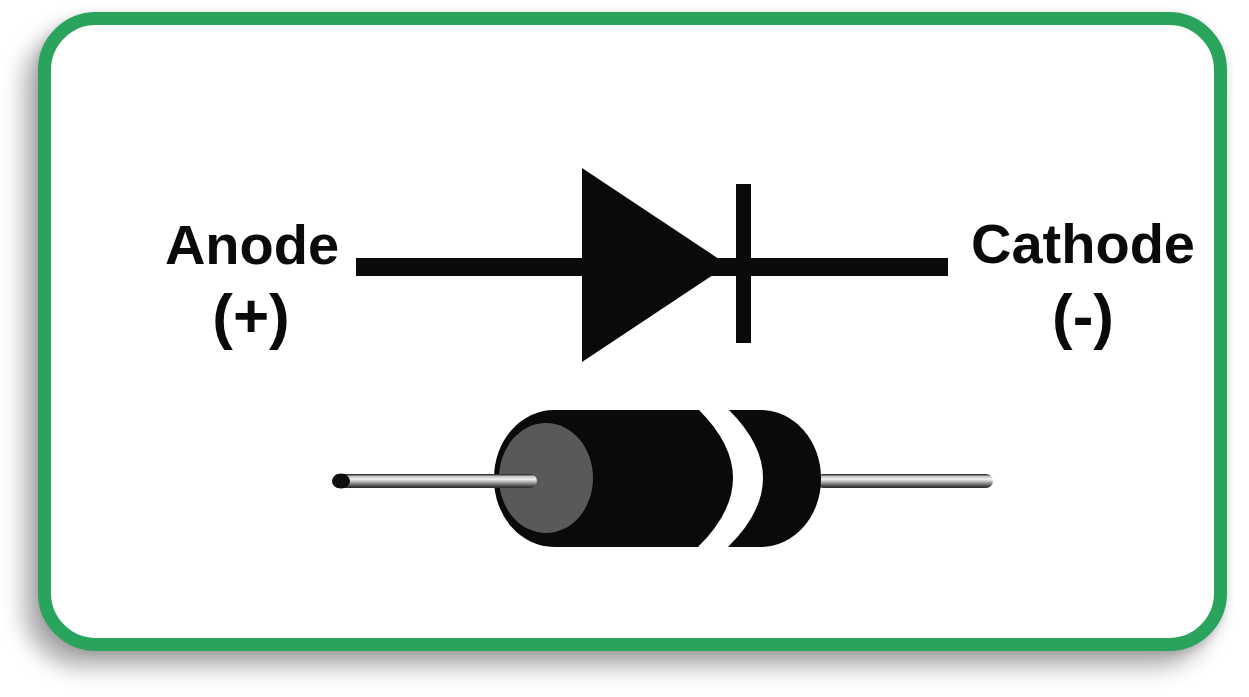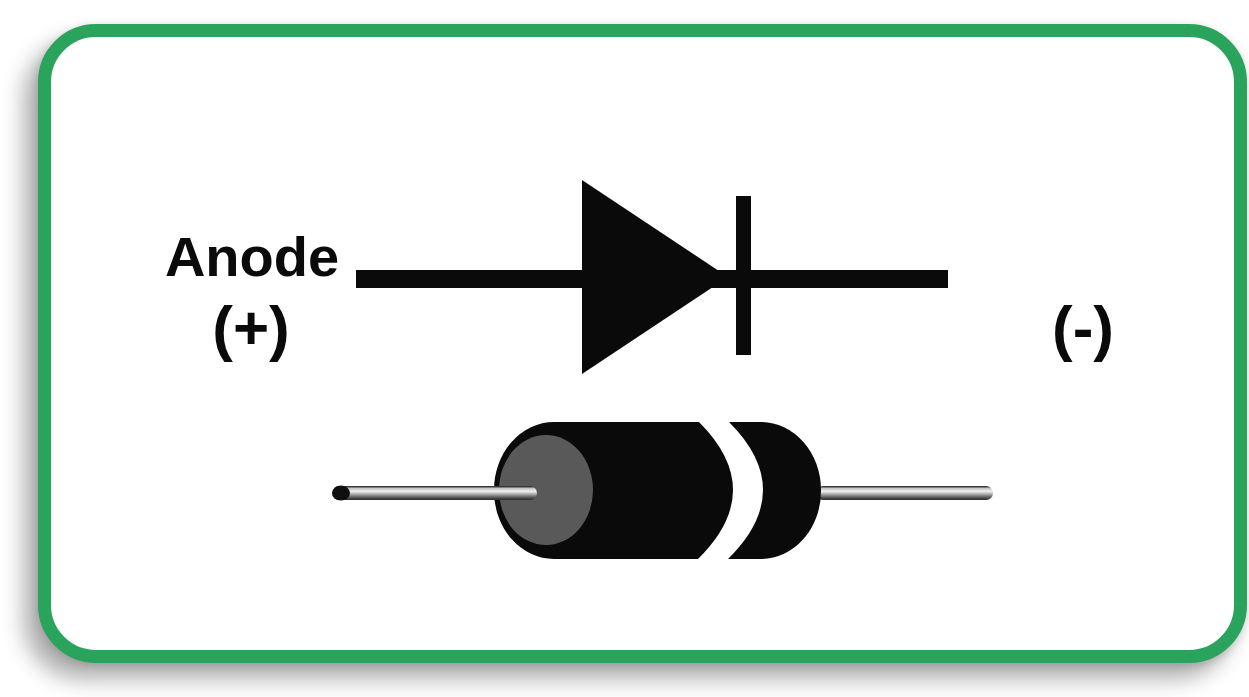--- a/index.html
+++ b/index.html
@@ -7,28 +7,27 @@
     position: relative;
     width: 1249px;
     height: 697px;
     background: var(--page_bg, #fff);
     overflow: hidden;
     font-family: "Liberation Sans", "DejaVu Sans", sans-serif;
   }
   .card {
     position: absolute;
     left: 38px;
-    top: 24px;
+    top: 12px;
     width: 1163px;   
     height: 613px;   
     background: var(--card_bg, #fff);
     border: 13px solid var(--accent, #2aa35c);
     border-radius: 58px;
     box-shadow: -14px 16px 22px rgba(0,0,0,0.32), 0 2px 10px rgba(0,0,0,0.14);
-    padding-left: 20px;
   }
   .label {
     position: absolute;
     transform: translate(-50%, -50%);
     color: var(--ink, #0a0a0a);
     font-weight: 700;
     white-space: nowrap;
     line-height: 1;
   }
   .terminal-name { font-size: 56px; letter-spacing: 0px; }
@@ -72,20 +71,21 @@
   <div class="card">
 
     <div>
       <div class="sym-line"></div>
       <div class="sym-triangle"></div>
       <div class="sym-bar"></div>
     </div>
 
     <div class="label terminal-name anode-name">Anode</div>
     <div class="label terminal-sign anode-sign">(+)</div>
+    <div class="label terminal-name cathode-name">Cathode</div>
     <div class="label terminal-sign cathode-sign">(-)</div>
 
     <svg class="physical" viewBox="260 360 700 180" xmlns="http://www.w3.org/2000/svg">
       <defs>
         <linearGradient id="wireGrad" x1="0" y1="0" x2="0" y2="1">
           <stop offset="0%" stop-color="#141414"></stop>
           <stop offset="18%" stop-color="#c8c8c8"></stop>
           <stop offset="38%" stop-color="#f0f0f0"></stop>
           <stop offset="62%" stop-color="#9e9e9e"></stop>
           <stop offset="86%" stop-color="#4a4a4a"></stop>

